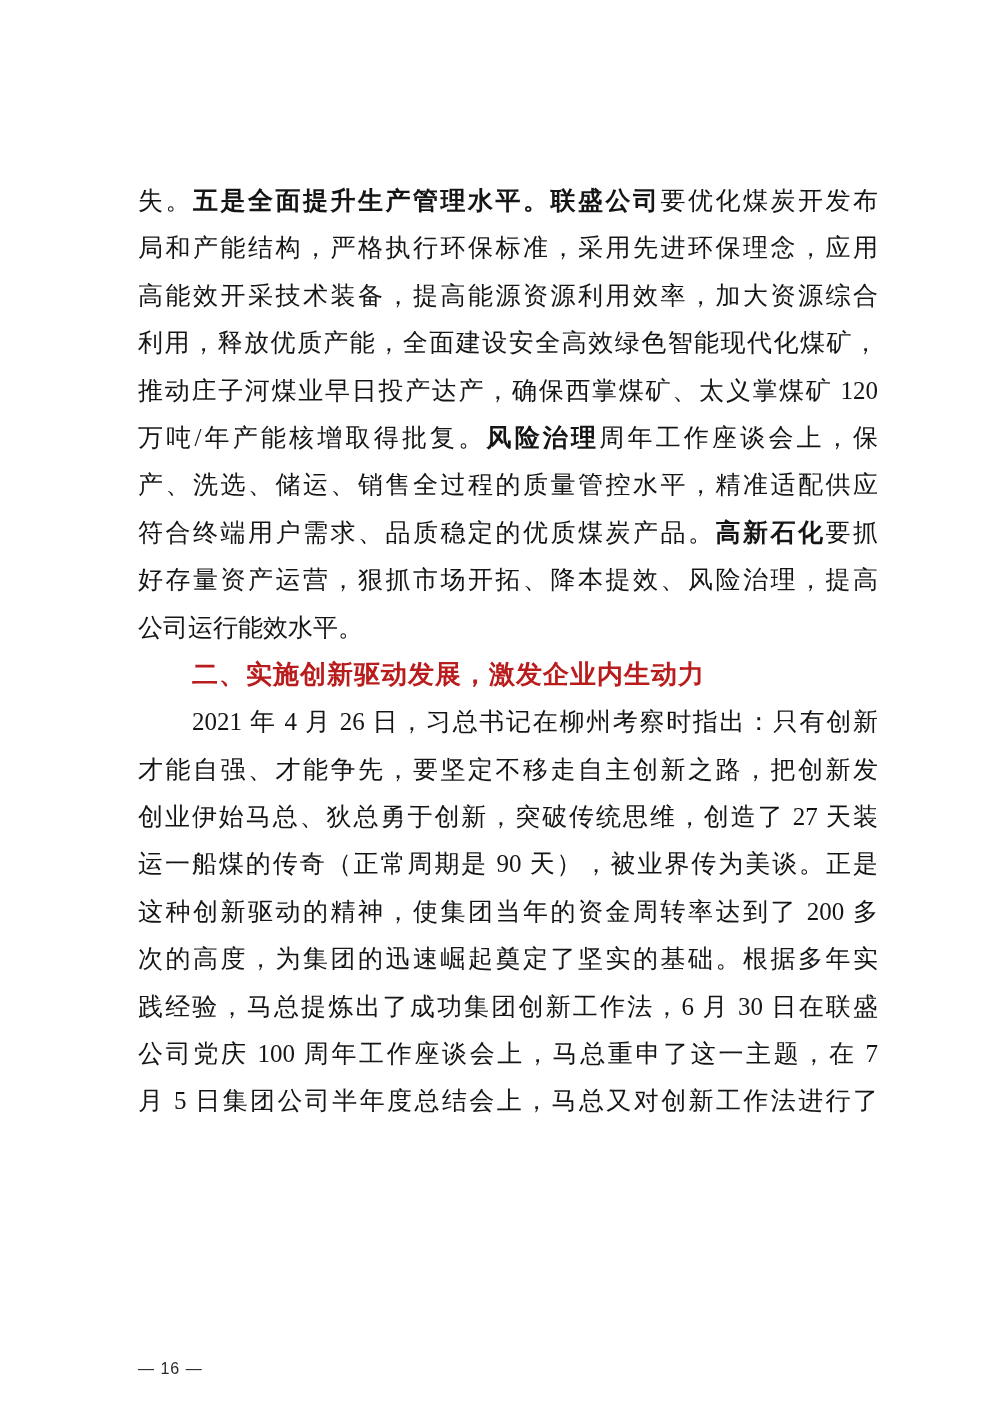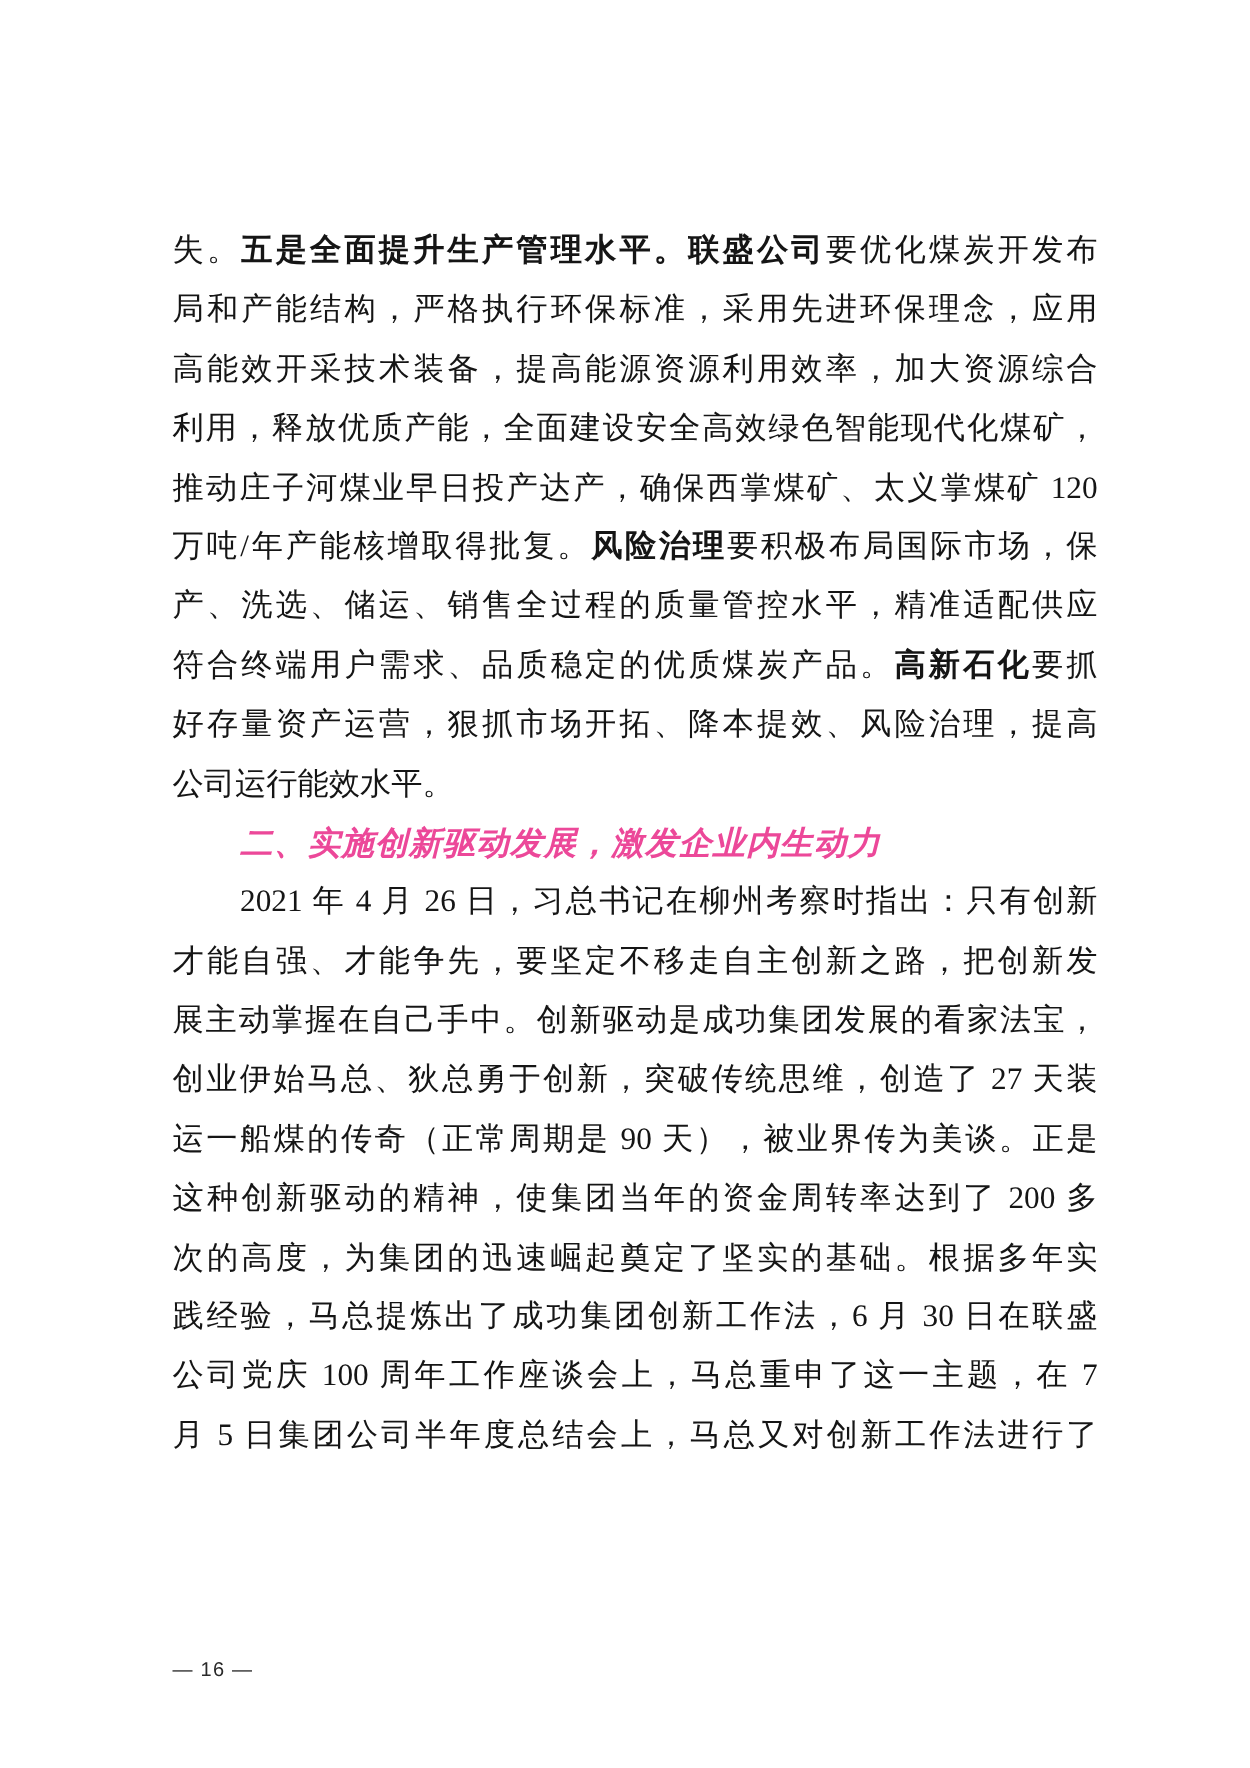--- a/index.html
+++ b/index.html
@@ -38,59 +38,57 @@
     text-align-last: left;
   }
   .line.indent {
     padding-left: 54px;
   }
   .line.heading {
     font-family: "Liberation Sans", "DejaVu Sans", sans-serif;
     font-weight: 700;
     font-size: 26px;
     letter-spacing: 1px;
-    color: #ec4899;
-    font-style: italic;
+    color: #b91c1c;
   }
   .seg {
     font-weight: normal;
   }
   .seg-bold {
     font-weight: 700;
     font-family: "Liberation Sans", "DejaVu Sans", sans-serif;
   }
   .footer {
     position: absolute;
     left: 138px;
-    top: 1328px;
+    top: 1360px;
     font-family: "Liberation Sans", "DejaVu Sans", sans-serif;
     font-size: 16px;
     letter-spacing: 1px;
     color: #2a2a2a;
   }
 </style>
 </head>
 <body>
 
 <div class="page">
   <div class="text-block" id="text-block">
       <div class="line justify"><span class="seg">失。</span><span class="seg seg-bold">五是全面提升生产管理水平。联盛公司</span><span class="seg">要优化煤炭开发布</span></div>
       <div class="line justify"><span class="seg">局和产能结构，严格执行环保标准，采用先进环保理念，应用</span></div>
       <div class="line justify"><span class="seg">高能效开采技术装备，提高能源资源利用效率，加大资源综合</span></div>
       <div class="line justify"><span class="seg">利用，释放优质产能，全面建设安全高效绿色智能现代化煤矿，</span></div>
       <div class="line justify"><span class="seg">推动庄子河煤业早日投产达产，确保西掌煤矿、太义掌煤矿 120</span></div>
-      <div class="line justify"><span class="seg">万吨/年产能核增取得批复。</span><span class="seg seg-bold">风险治理</span><span class="seg">要积极布局国际市场，保</span></div>
+      <div class="line justify"><span class="seg">万吨/年产能核增取得批复。</span><span class="seg seg-bold">风险治理</span><span class="seg">周年工作座谈会上，保</span></div>
       <div class="line justify"><span class="seg">产、洗选、储运、销售全过程的质量管控水平，精准适配供应</span></div>
       <div class="line justify"><span class="seg">符合终端用户需求、品质稳定的优质煤炭产品。</span><span class="seg seg-bold">高新石化</span><span class="seg">要抓</span></div>
       <div class="line justify"><span class="seg">好存量资产运营，狠抓市场开拓、降本提效、风险治理，提高</span></div>
       <div class="line left"><span class="seg">公司运行能效水平。</span></div>
       <div class="line left indent heading"><span class="seg seg-bold">二、实施创新驱动发展，激发企业内生动力</span></div>
       <div class="line justify indent"><span class="seg">2021 年 4 月 26 日，习总书记在柳州考察时指出：只有创新</span></div>
       <div class="line justify"><span class="seg">才能自强、才能争先，要坚定不移走自主创新之路，把创新发</span></div>
-      <div class="line justify"><span class="seg">展主动掌握在自己手中。创新驱动是成功集团发展的看家法宝，</span></div>
       <div class="line justify"><span class="seg">创业伊始马总、狄总勇于创新，突破传统思维，创造了 27 天装</span></div>
       <div class="line justify"><span class="seg">运一船煤的传奇（正常周期是 90 天），被业界传为美谈。正是</span></div>
       <div class="line justify"><span class="seg">这种创新驱动的精神，使集团当年的资金周转率达到了 200 多</span></div>
       <div class="line justify"><span class="seg">次的高度，为集团的迅速崛起奠定了坚实的基础。根据多年实</span></div>
       <div class="line justify"><span class="seg">践经验，马总提炼出了成功集团创新工作法，6 月 30 日在联盛</span></div>
       <div class="line justify"><span class="seg">公司党庆 100 周年工作座谈会上，马总重申了这一主题，在 7</span></div>
       <div class="line justify"><span class="seg">月 5 日集团公司半年度总结会上，马总又对创新工作法进行了</span></div>
     </div>
   <div class="footer">— 16 —</div>
 </div>

